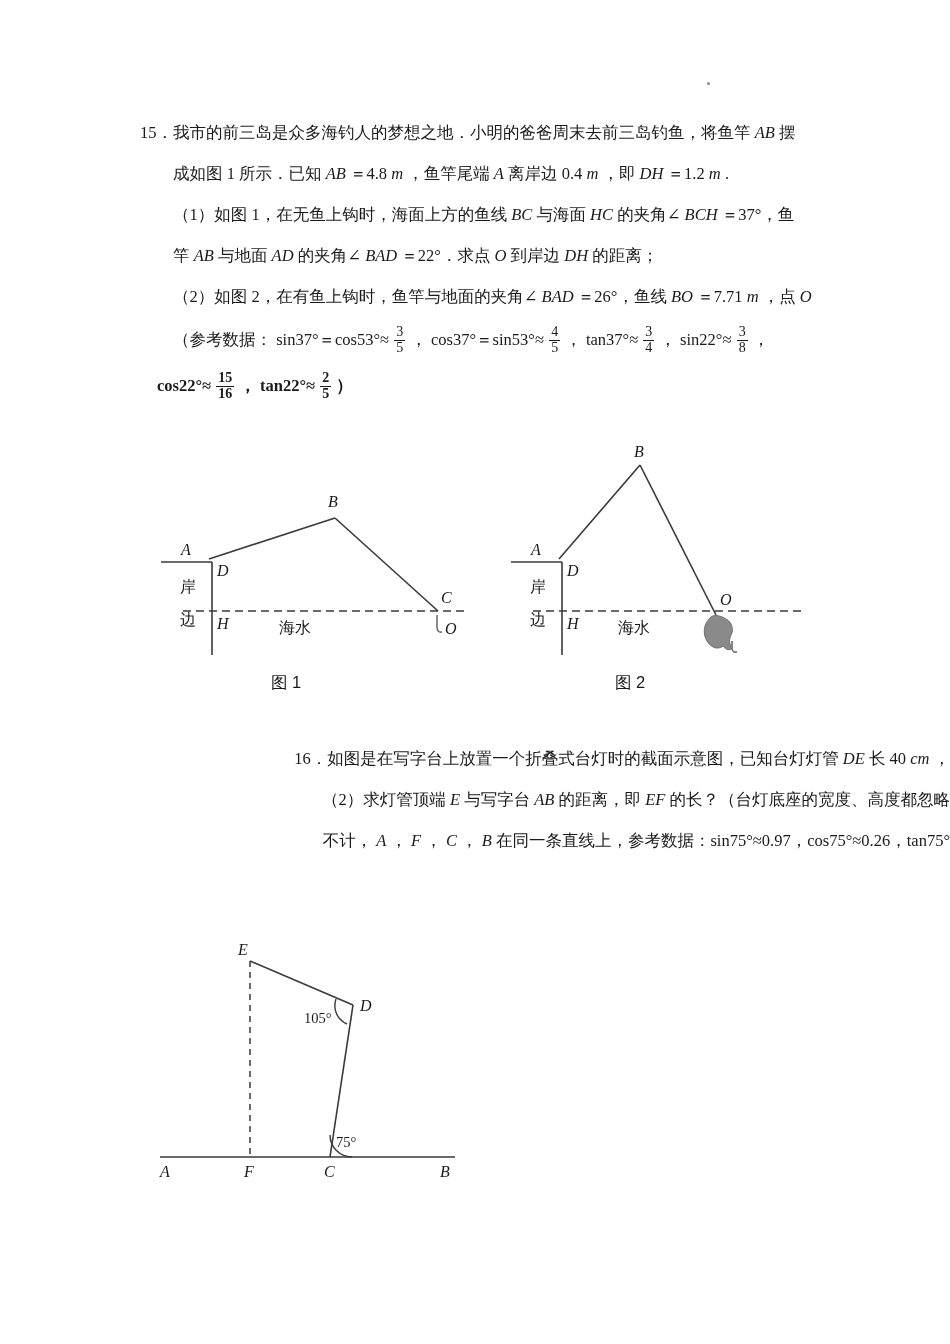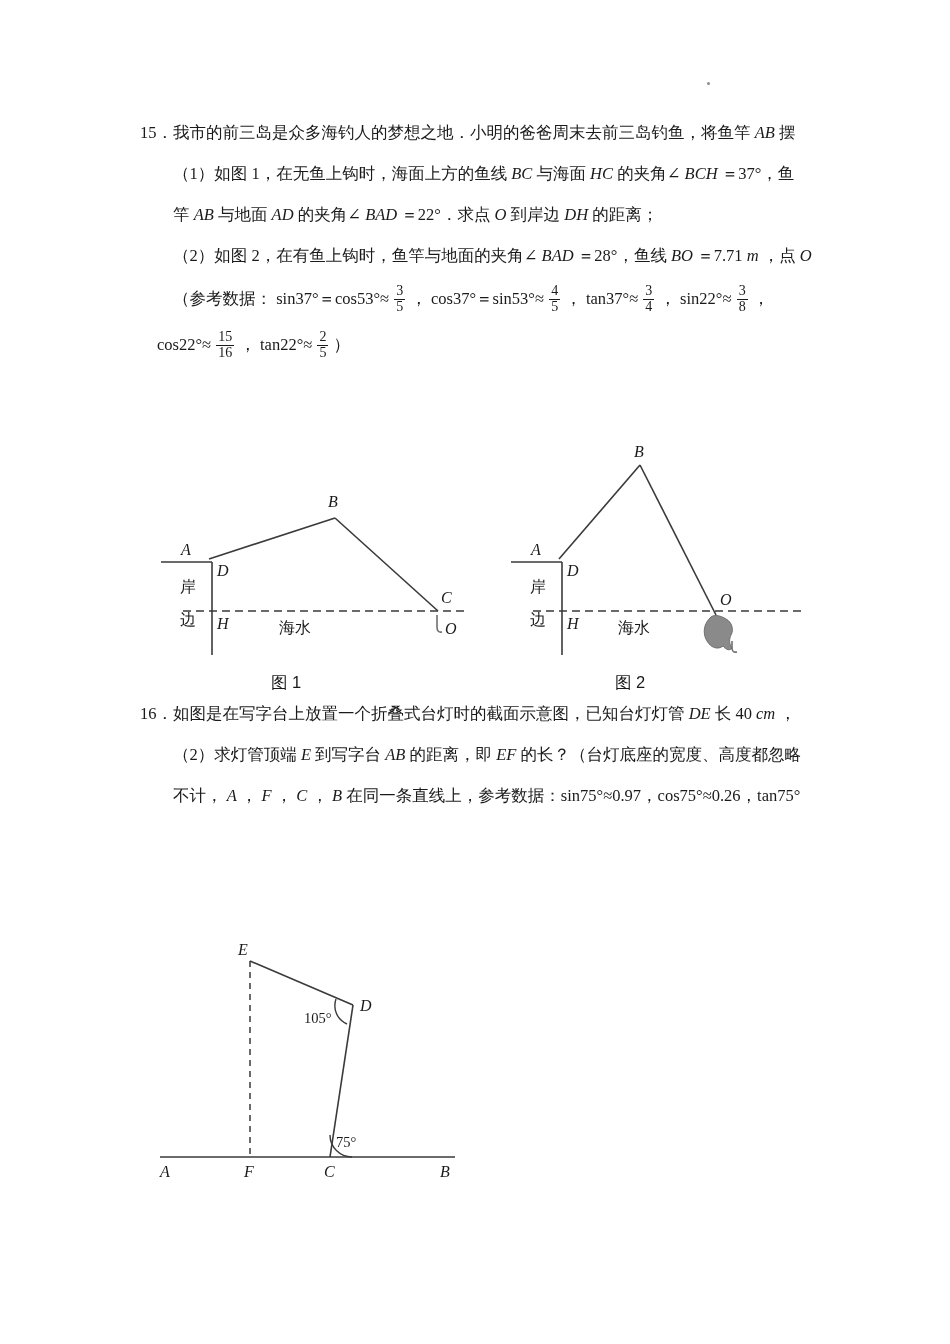--- a/index.html
+++ b/index.html
@@ -105,20 +105,35 @@
   <div class="speck"></div>
 
   <div class="qblock" style="top:112px;">
 
     <div class="line indent-num">
       <span class="txt">15．我市的前三岛是众多海钓人的梦想之地．小明的爸爸周末去前三岛钓鱼，将鱼竿</span>
       <span class="it">AB</span>
       <span class="txt">摆</span>
     </div>
 
+    <div class="line indent-body">
+      <span class="txt">成如图 1 所示．已知</span>
+      <span class="it">AB</span>
+      <span class="txt">＝4.8</span>
+      <span class="it">m</span>
+      <span class="txt">，鱼竿尾端</span>
+      <span class="it">A</span>
+      <span class="txt">离岸边 0.4</span>
+      <span class="it">m</span>
+      <span class="txt">，即</span>
+      <span class="it">DH</span>
+      <span class="txt">＝1.2</span>
+      <span class="it">m</span>
+      <span class="txt">.</span>
+    </div>
 
     <div class="line indent-body">
       <span class="txt">（1）如图 1，在无鱼上钩时，海面上方的鱼线</span>
       <span class="it">BC</span>
       <span class="txt">与海面</span>
       <span class="it">HC</span>
       <span class="txt">的夹角∠</span>
       <span class="it">BCH</span>
       <span class="txt">＝37°，鱼</span>
     </div>
@@ -133,21 +148,21 @@
       <span class="txt">＝22°．求点</span>
       <span class="it">O</span>
       <span class="txt">到岸边</span>
       <span class="it">DH</span>
       <span class="txt">的距离；</span>
     </div>
 
     <div class="line indent-body">
       <span class="txt">（2）如图 2，在有鱼上钩时，鱼竿与地面的夹角∠</span>
       <span class="it">BAD</span>
-      <span class="txt">＝28°，鱼线</span>
+      <span class="txt">＝26°，鱼线</span>
       <span class="it">BO</span>
       <span class="txt">＝7.71</span>
       <span class="it">m</span>
       <span class="txt">，点</span>
       <span class="it">O</span>
     </div>
 
 
     <div class="line indent-body" style="height:46px;line-height:46px;">
       <span class="txt">（参考数据：</span>
@@ -170,21 +185,21 @@
       </span>
       <span class="txt">，</span>
       <span class="txt">sin22°≈</span>
       <span class="frac">
         <span class="nimer">3</span>
         <span class="den">8</span>
       </span>
       <span class="txt">，</span>
     </div>
 
-    <div class="line" style="padding-left:157px;height:46px;line-height:46px;">
+    <div class="line" style="padding-left:157px;height:46px;line-height:46px;font-weight:bold;">
       <span class="txt">cos22°≈</span>
       <span class="frac">
         <span class="nimer">15</span>
         <span class="den">16</span>
       </span>
       <span class="txt">，</span>
       <span class="txt">tan22°≈</span>
       <span class="frac">
         <span class="nimer">2</span>
         <span class="den">5</span>
@@ -246,36 +261,36 @@
       <text class="lbl" x="215" y="160">O</text>
 
       <text class="cn" x="25" y="147">岸</text>
       <text class="cn" x="25" y="180">边</text>
       <text class="cn" x="113" y="188">海水</text>
 
       <text class="cap" x="110" y="243">图 2</text>
     </svg>
   </div>
 
-  <div class="qblock" style="top:693px;">
+  <div class="qblock" style="top:738px;text-align:right;">
 
     <div class="line indent-num">
       <span class="txt">16．如图是在写字台上放置一个折叠式台灯时的截面示意图，已知台灯灯管</span>
       <span class="it">DE</span>
       <span class="txt">长 40</span>
       <span class="it">cm</span>
       <span class="txt">，</span>
     </div>
 
 
 
     <div class="line indent-body">
       <span class="txt">（2）求灯管顶端</span>
       <span class="it">E</span>
-      <span class="txt">到写字台</span>
+      <span class="txt">与写字台</span>
       <span class="it">AB</span>
       <span class="txt">的距离，即</span>
       <span class="it">EF</span>
       <span class="txt">的长？（台灯底座的宽度、高度都忽略</span>
     </div>
 
     <div class="line indent-body">
       <span class="txt">不计，</span>
       <span class="it">A</span>
       <span class="txt">，</span>

